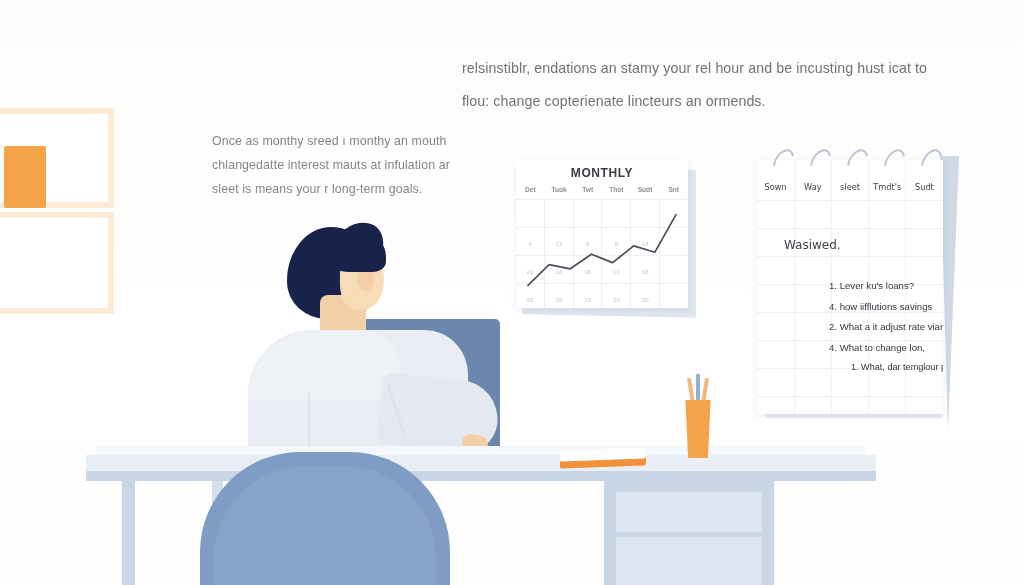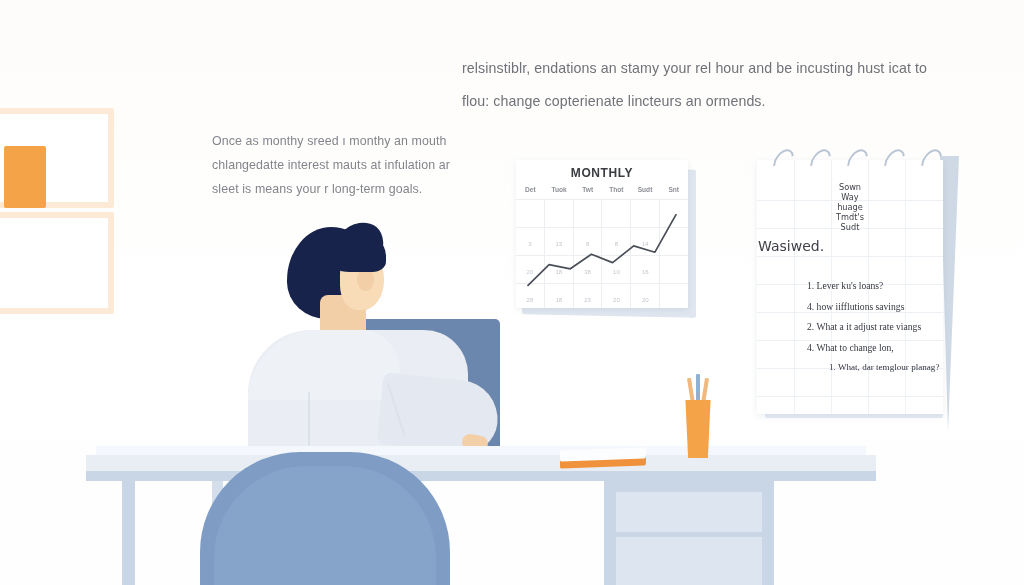--- a/index.html
+++ b/index.html
@@ -43,25 +43,25 @@
   
   .fc-leg{position:absolute;left:940px;top:156px;width:0;height:0;
      border-left:8px solid transparent;border-right:11px solid transparent;border-top:276px solid #c6d2e0;opacity:.85;}
   .fc-shadow{position:absolute;left:765px;top:168px;width:178px;height:250px;background:#e5ebf3;border-radius:2px;}
   .flipchart{position:absolute;left:757px;top:160px;width:186px;height:254px;background:#ffffff;box-shadow:0 2px 7px rgba(80,100,130,.10);overflow:hidden;}
   .fc-vgrid{position:absolute;inset:0;}
   .fc-vgrid i{position:absolute;top:0;bottom:0;width:1px;background:#eef1f6;}
   .fc-hgrid i{position:absolute;left:0;right:0;height:1px;background:#edf0f5;}
   .rings{position:absolute;left:757px;top:146px;width:186px;height:26px;}
   .ring{position:absolute;width:13px;height:22px;border:2.2px solid #b9c4d4;border-radius:50%;border-bottom-color:transparent;border-right-color:transparent;transform:rotate(35deg);}
-  .fc-colhead{position:absolute;left:0;top:22px;width:100%;display:flex;flex-direction:column;}
+  .fc-colhead{position:absolute;left:0;top:22px;width:100%;display:flex;}
   .fc-colhead span{flex:1;text-align:center;font-size:8.2px;color:#3f4148;font-family:"DejaVu Sans",sans-serif;}
-  .fc-word{position:absolute;left:1px;top:78px;font-size:14px;color:#3f4148;font-family:"DejaVu Sans",sans-serif;}
+  .fc-word{position:absolute;left:27px;top:78px;font-size:12px;color:#3f4148;font-family:"DejaVu Sans",sans-serif;}
   .fc-list{position:absolute;left:10px;top:104px;width:176px;}
-  .fc-list li{list-style:none;font-size:9.6px;color:#343740;font-family:Liberation Serif, serif;margin-bottom:9.5px;white-space:nowrap;}
+  .fc-list li{list-style:none;font-size:9.6px;color:#343740;font-family:Liberation Sans, sans-serif;margin-bottom:9.5px;white-space:nowrap;margin-left:22px;}
   .fc-list li.indent{padding-left:22px;font-size:9.1px;}
 
   
   .desk-top{position:absolute;left:86px;top:455px;width:790px;height:16px;background:#e9eef5;}
   .desk-top2{position:absolute;left:86px;top:471px;width:790px;height:10px;background:#c9d6e5;}
   .desk-surface{position:absolute;left:96px;top:446px;width:770px;height:11px;background:#f4f7fb;}
   .leg-l{position:absolute;left:122px;top:481px;width:13px;height:104px;background:#c9d6e5;}
   .leg-l2{position:absolute;left:212px;top:481px;width:11px;height:104px;background:#d4dfeb;}
   .cabinet{position:absolute;left:604px;top:481px;width:170px;height:104px;background:#c9d6e5;}
   .drawer{position:absolute;left:616px;top:492px;width:146px;height:40px;background:#dce5f0;}
@@ -187,21 +187,21 @@
         <i style="top:96px"></i>
         <i style="top:124px"></i>
       <i style="top:152px"></i>
         <i style="top:180px"></i>
         <i style="top:208px"></i>
         <i style="top:236px"></i>
     </div>
     <div class="fc-colhead">
       <span>Sown</span>
       <span>Way</span>
-      <span>huage</span>
+      <span>sleet</span>
       <span>Tmdt's</span>
       <span>Sudt</span>
     </div>
     <div class="fc-word">Wasiwed.</div>
     <ul class="fc-list">
       <li>1. Lever ku's loans?</li>
       <li>4. how iifflutions savings</li>
       <li>2. What a it adjust rate viangs</li>
       <li>4. What to change lon,</li>
       <li class="indent">1. What, dar temglour planag?</li>

